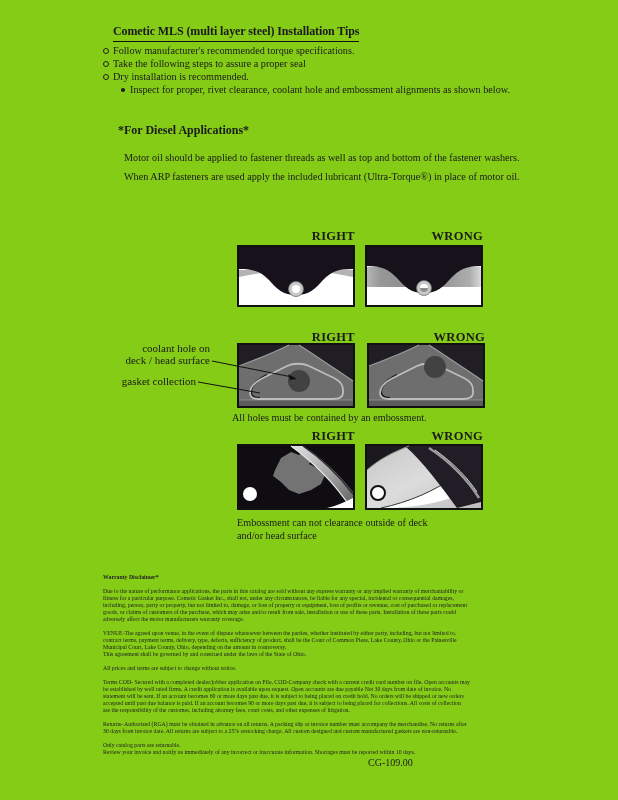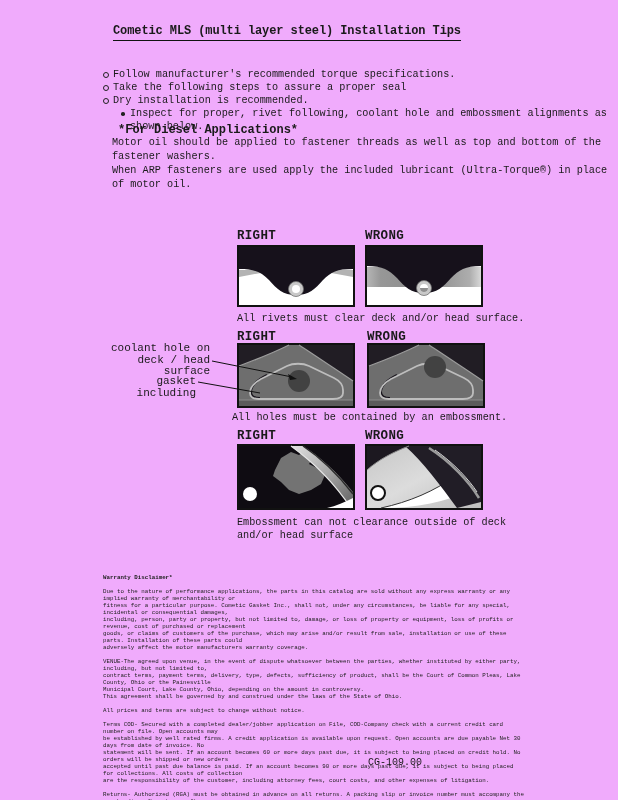--- a/index.html
+++ b/index.html
@@ -1,35 +1,35 @@
 <!DOCTYPE html>
 <html><head>
 <meta charset="utf-8">
 <style>
   html,body{margin:0;padding:0;background:#ffffff;}
   .page{
-    position:relative;width:618px;height:800px;background:#f0abfc;
-    font-family:Liberation Mono, monospace;color:#1a1a1a;overflow:hidden;
+    position:relative;width:618px;height:800px;background:#84cc16;
+    font-family:Liberation Serif, serif;color:#1a1a1a;overflow:hidden;
   }
   .title{
     position:absolute;left:113px;top:24px;margin:0;
     font-size:12px;font-weight:bold;letter-spacing:-0.1px;
     border-bottom:1.5px solid #111;padding-bottom:2px;
   }
-  .tips{position:absolute;left:103px;top:44px;font-size:10.2px;line-height:13px;margin-top:24px;}
+  .tips{position:absolute;left:103px;top:44px;font-size:10.2px;line-height:13px;}
   .tip{position:relative;padding-left:10px;}
   .tip .m1{position:absolute;left:0;top:4px;width:4px;height:4px;border:1px solid #222;border-radius:50%;}
   .tip.sub{margin-left:17px;}
   .tip .m2{position:absolute;left:1px;top:5px;width:3.5px;height:3.5px;background:#222;border-radius:50%;}
   .h2{position:absolute;left:112px;top:117px;margin:6px;font-size:12px;font-weight:bold;}
-  .para{position:absolute;margin:0;font-size:10.2px;line-height:14px;white-space:pre-line;}
+  .para{position:absolute;margin:12px;font-size:10.2px;line-height:19px;white-space:pre-line;}
   #p1{left:112px;top:136px;}
   #p2{left:112px;top:171px;}
   #note{left:112px;top:215px;}
-  .fig-label{position:absolute;width:118px;text-align:left;font-size:12.5px;font-weight:bold;letter-spacing:.3px;}
+  .fig-label{position:absolute;width:118px;text-align:right;font-size:12.5px;font-weight:bold;letter-spacing:.3px;}
   .fig-box{position:absolute;width:118px;font-size:0;line-height:0;}
   .fig-caption{position:absolute;font-size:10.2px;line-height:13px;white-space:pre-line;}
   .side-label{position:absolute;font-size:11px;line-height:11.5px;text-align:right;white-space:pre-line;}
   #side1{left:92px;top:343px;width:118px;}
   #side2{left:92px;top:376px;width:104px;}
   #leader-overlay{position:absolute;left:90px;top:340px;z-index:5;}
   .legal{position:absolute;left:103px;top:574px;width:424px;font-size:5.8px;line-height:7px;color:#222;}
   .legal .lh{font-weight:bold;margin:0 0 7px 0;font-size:5.8px;}
   .legal p{margin:0 0 7px 0;white-space:pre-line;}
   .code{position:absolute;left:368px;top:757px;font-size:10px;}
@@ -38,21 +38,21 @@
 <body>
 
 <div class="page">
 
   <h1 class="title">Cometic MLS (multi layer steel) Installation Tips</h1>
 
   <div class="tips">
     <div class="tip"><span class="m1"></span><span>Follow manufacturer's recommended torque specifications.</span></div>
     <div class="tip"><span class="m1"></span><span>Take the following steps to assure a proper seal</span></div>
     <div class="tip"><span class="m1"></span><span>Dry installation is recommended.</span></div>
-    <div class="tip sub"><span class="m2"></span><span>Inspect for proper, rivet following, coolant hole and embossment alignments as shown below.</span></div>
+    <div class="tip sub"><span class="m2"></span><span>Inspect for proper, rivet clearance, coolant hole and embossment alignments as shown below.</span></div>
   </div>
 
   <h2 class="h2">*For Diesel Applications*</h2>
   <p class="para" id="p1">Motor oil should be applied to fastener threads as well as top and bottom of the fastener washers.
 When ARP fasteners are used apply the included lubricant (Ultra-Torque®) in place of motor oil.</p>
 
   <div class="fig-label" style="left:237px;top:229px;">RIGHT</div>
   <div class="fig-label" style="left:365px;top:229px;">WRONG</div>
 
   <div class="fig-box" style="left:237px;top:245px;">
@@ -77,28 +77,27 @@
         </linearGradient>
       </defs>
       <rect x="1" y="1" width="116" height="60" fill="#ffffff" stroke="#111" stroke-width="2"></rect>
       <rect x="2" y="22" width="114" height="20" fill="url(#gb)"></rect>
       <path d="M2,2 H116 V21 C100,21 94,25 86,33 C78,42 72,48 59,48 C46,48 40,42 32,33 C24,25 18,21 2,21 Z" fill="#16111b"></path>
       <circle cx="59" cy="43" r="7.5" fill="#c9c9c9" stroke="#6f6f6f" stroke-width="0.8"></circle>
       <circle cx="59" cy="43" r="4" fill="#ffffff"></circle>
       <path d="M55,43 A4,4 0 0 0 63,43 Z" fill="#8e8e8e"></path>
     </svg>
   </div>
-  <div class="fig-caption" style="left:237px;top:312px;">All rivets must clear deck and/or head surface.</div>
 
   <div class="fig-label" style="left:237px;top:330px;">RIGHT</div>
   <div class="fig-label" style="left:367px;top:330px;">WRONG</div>
 
   <div class="side-label" id="side1">coolant hole on
 deck / head surface</div>
-  <div class="side-label" id="side2">gasket including</div>
+  <div class="side-label" id="side2">gasket collection</div>
 
   <div class="fig-box" style="left:237px;top:343px;">
     <svg width="118" height="65" viewBox="0 0 118 65" xmlns="http://www.w3.org/2000/svg">
       <rect x="1" y="1" width="116" height="63" fill="#6e6e6e" stroke="#111" stroke-width="2"></rect>
       <rect x="2" y="57" width="114" height="6" fill="#5b5b5b"></rect>
       <line x1="2" y1="57" x2="116" y2="57" stroke="#8c8c8c" stroke-width="1"></line>
       <path d="M2,2 H52 C38,9 18,17 2,23 Z" fill="#211d24"></path>
       <path d="M52,2 C38,9 18,17 2,23" stroke="#9c9c9c" stroke-width="1.2" fill="none"></path>
       <path d="M116,2 H62 C76,11 98,26 116,38 Z" fill="#211d24"></path>
       <path d="M62,2 C76,11 98,26 116,38" stroke="#9c9c9c" stroke-width="1.2" fill="none"></path>

